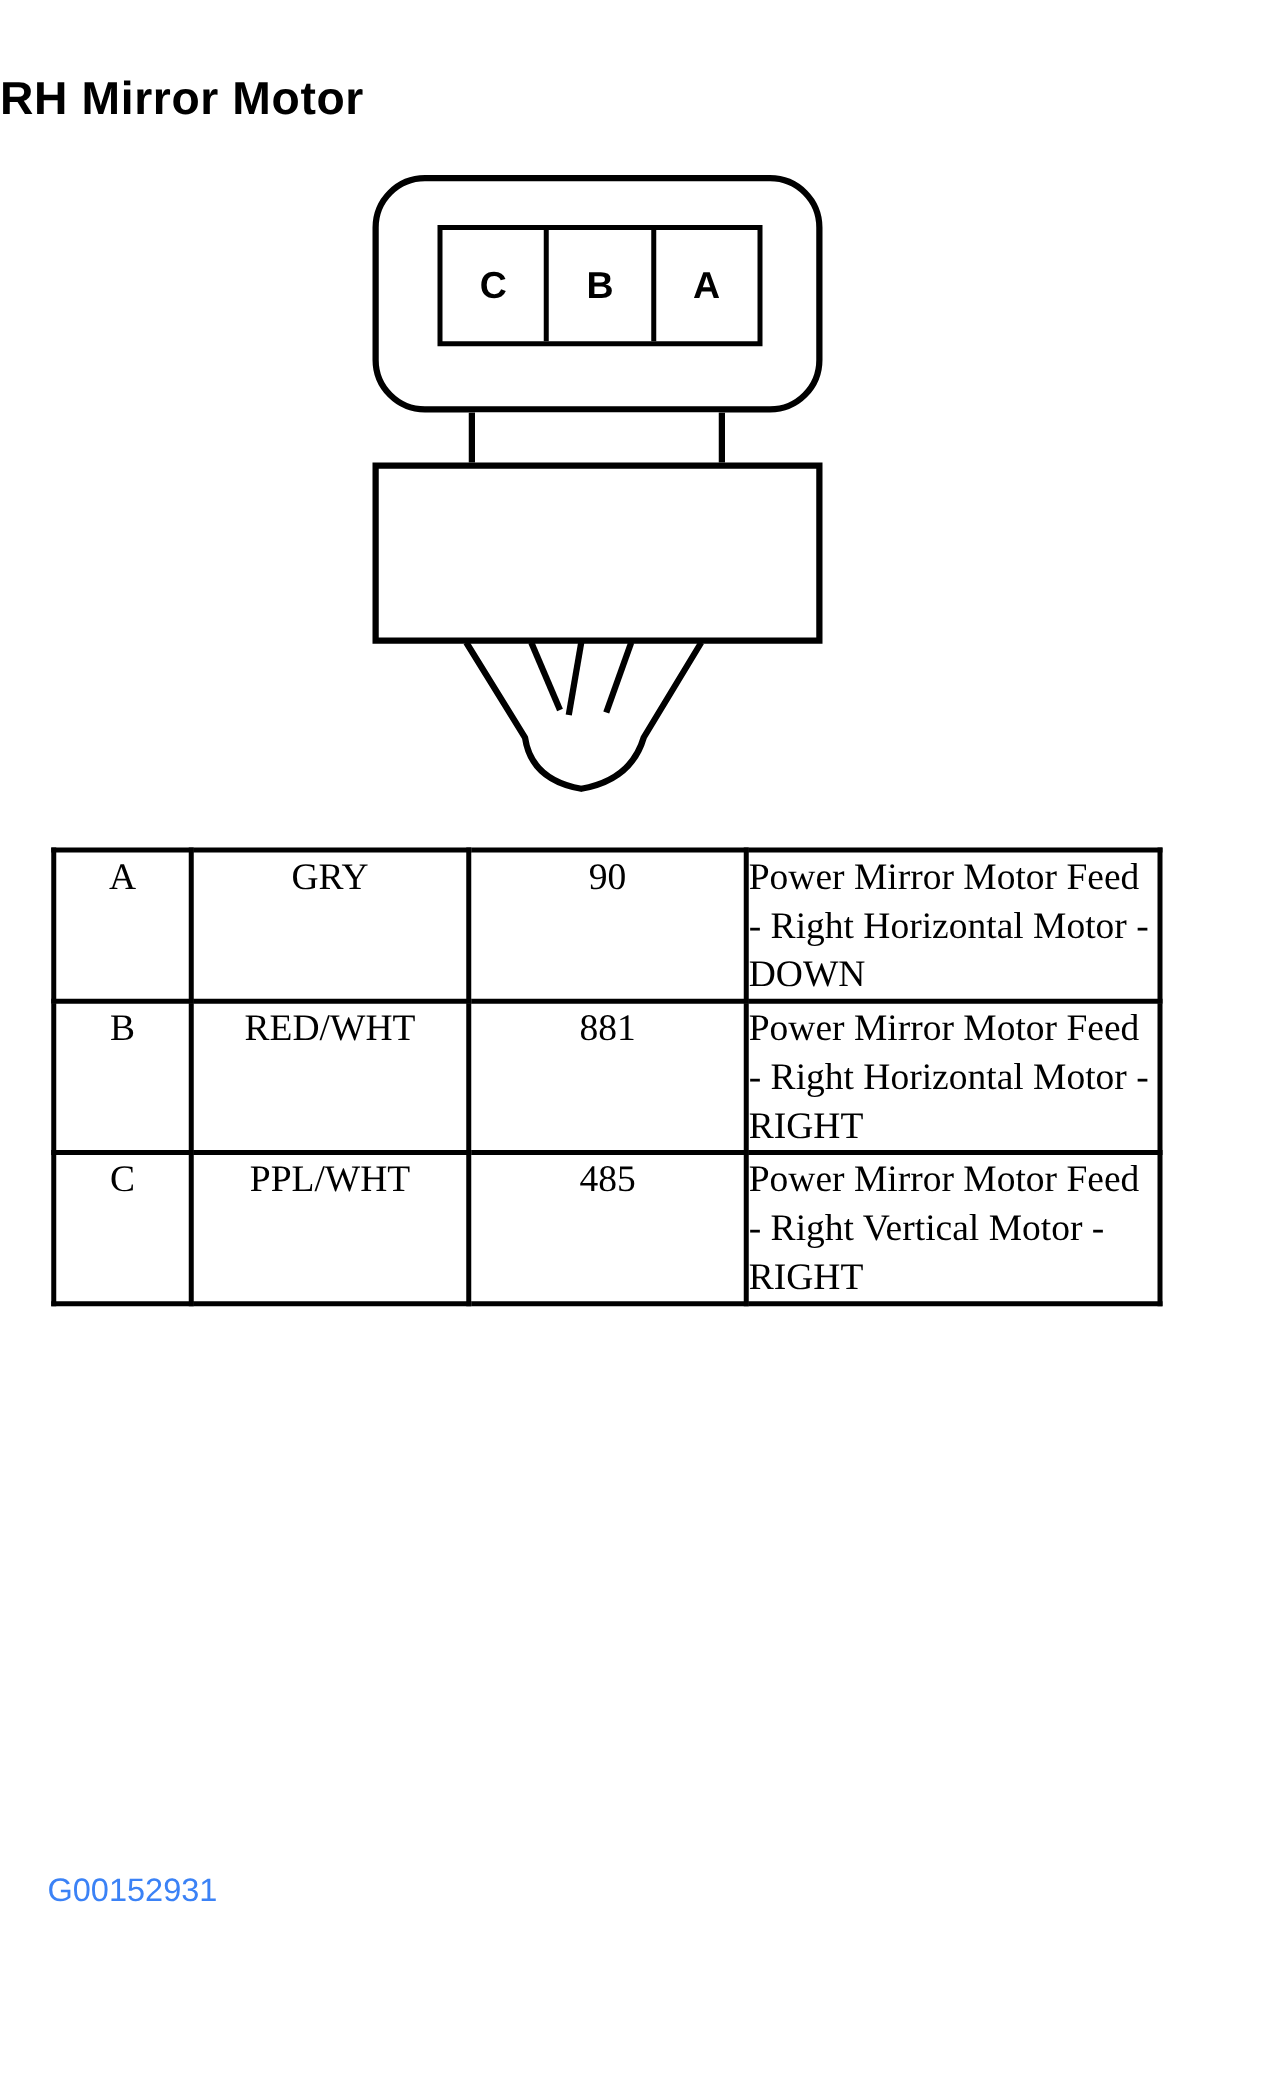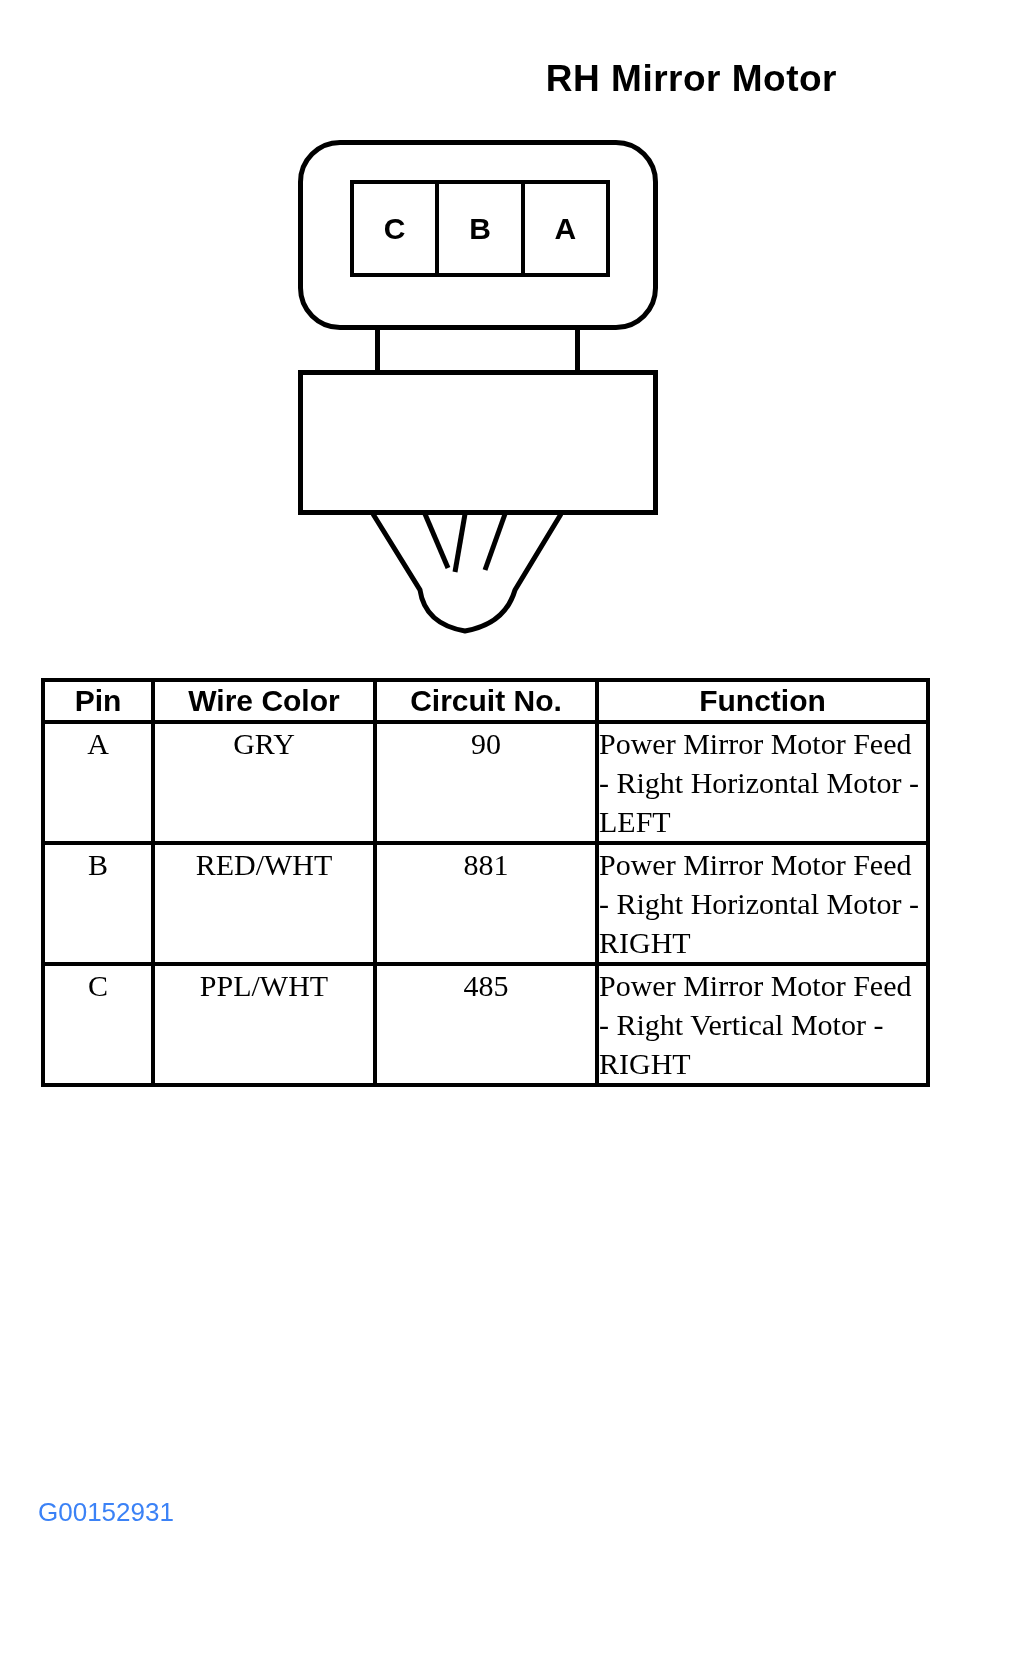--- a/index.html
+++ b/index.html
@@ -15,26 +15,25 @@
     color: #000000;
     overflow: hidden;
   }
 
   
   .title {
     position: absolute;
     top: 58px;
     left: 0;
     width: 822px;
-    text-align: right;
+    text-align: left;
     font-family: "Liberation Sans", sans-serif;
     font-weight: bold;
     font-size: 37px;
     letter-spacing: 0.5px;
-    margin-left: 15px;
   }
 
   
   .connector-art {
     position: absolute;
     top: 130px;
     left: 270px;
     width: 420px;
     height: 510px;
   }
@@ -222,30 +221,24 @@
 <div class="table-wrap">
   <table class="conn">
     <colgroup>
       <col class="row-pin">
       <col class="row-color">
       <col class="row-circuit">
       <col class="row-func">
     </colgroup>
     <tbody>
       <tr>
-        <td class="cell-head">Pin</td>
-        <td class="cell-head">Wire Color</td>
-        <td class="cell-head">Circuit No.</td>
-        <td class="cell-head">Function</td>
-      </tr>
-      <tr>
         <td class="body-cell c-center">A</td>
         <td class="body-cell c-center">GRY</td>
         <td class="body-cell c-center">90</td>
-        <td class="body-cell c-left">Power Mirror Motor Feed - Right Horizontal Motor - LEFT</td>
+        <td class="body-cell c-left">Power Mirror Motor Feed - Right Horizontal Motor - DOWN</td>
       </tr>
       <tr>
         <td class="body-cell c-center">B</td>
         <td class="body-cell c-center">RED/WHT</td>
         <td class="body-cell c-center">881</td>
         <td class="body-cell c-left">Power Mirror Motor Feed - Right Horizontal Motor - RIGHT</td>
       </tr>
       <tr>
         <td class="body-cell c-center">C</td>
         <td class="body-cell c-center">PPL/WHT</td>

